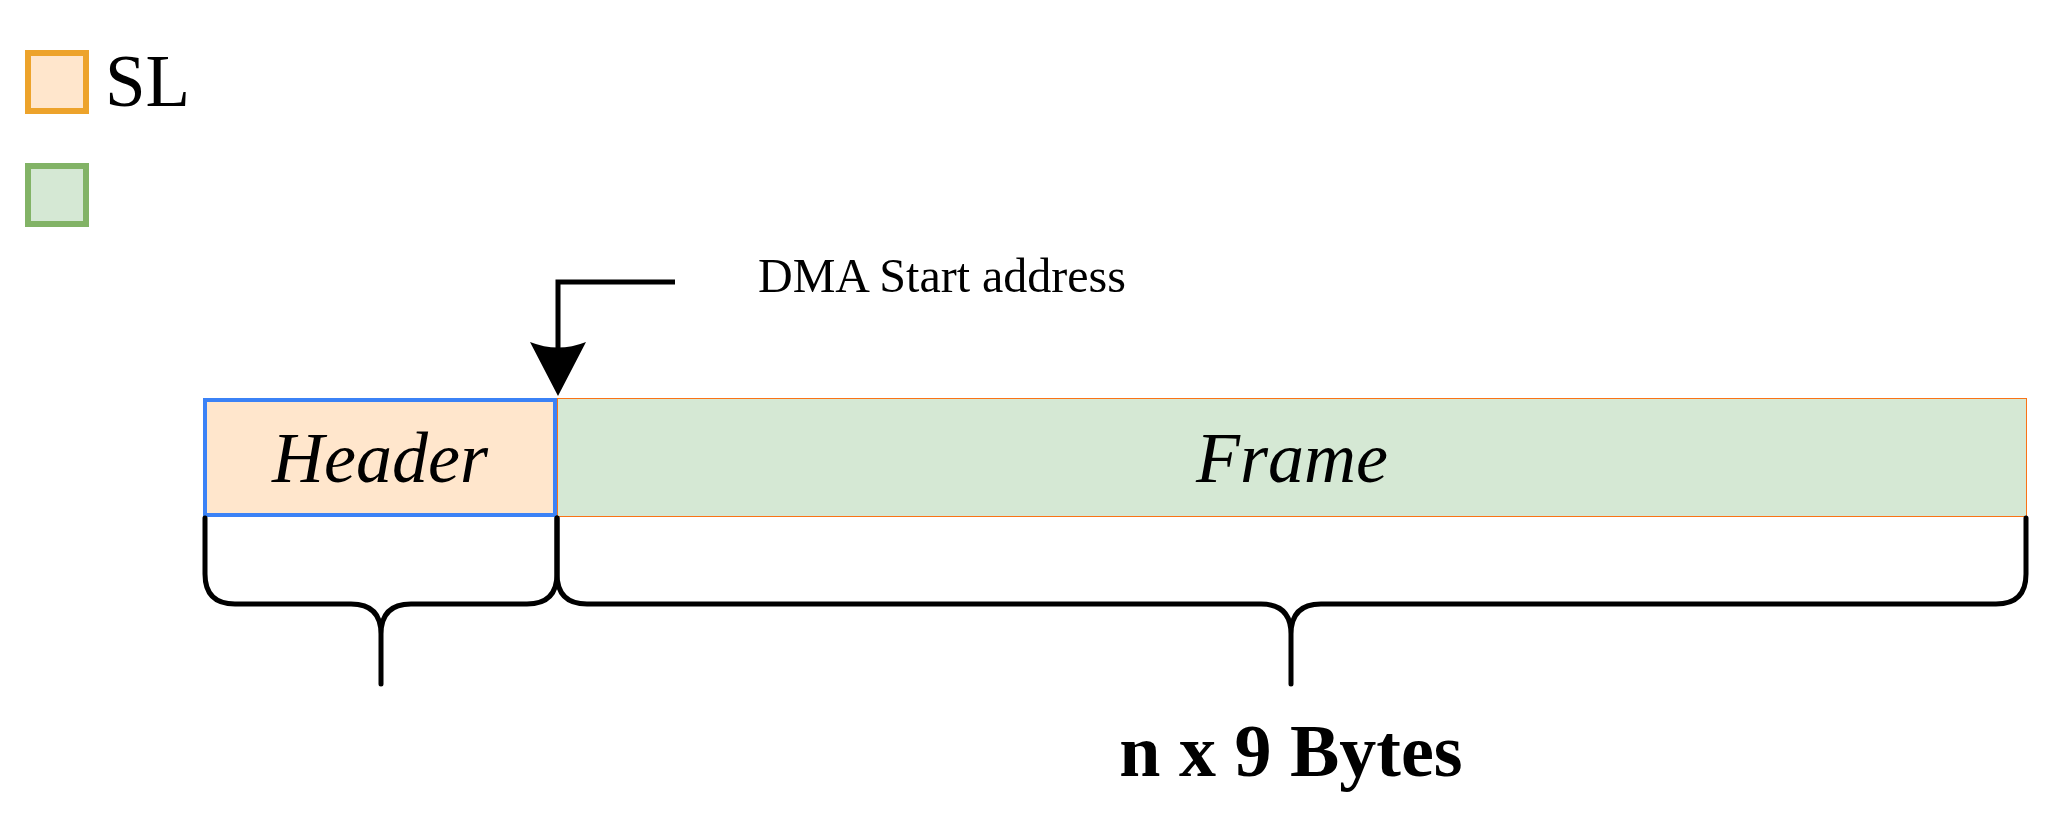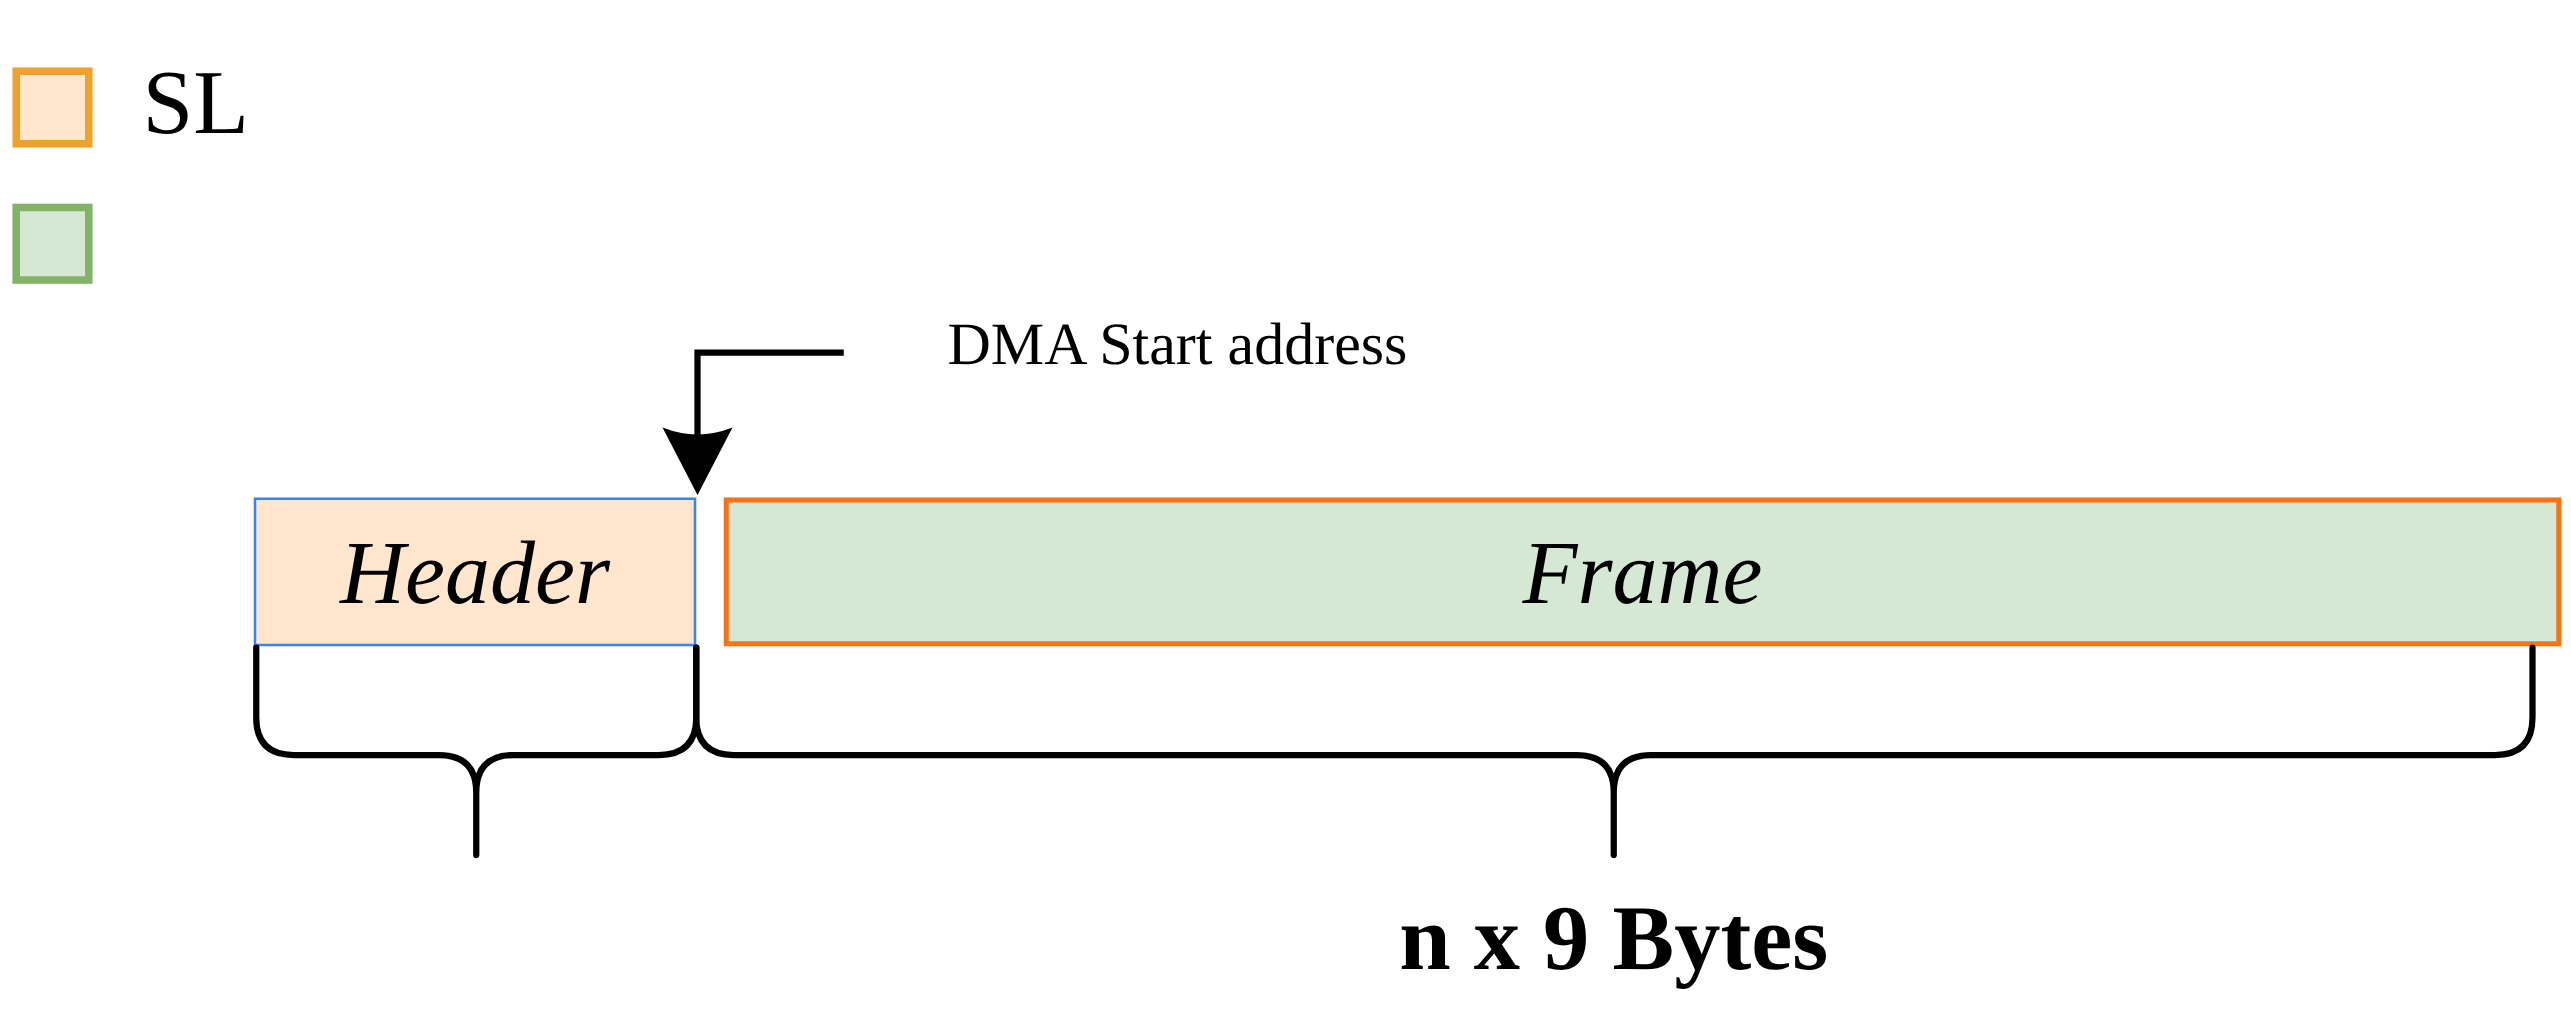--- a/index.html
+++ b/index.html
@@ -9,24 +9,24 @@
     height: 825px;
     background: #ffffff;
     font-family: "Liberation Serif", "DejaVu Serif", serif;
     color: #000000;
     overflow: hidden;
   }
 
   
   .legend-row {
     position: absolute;
-    left: 10px;
+    left: 25px;
     display: flex;
-    align-items: flex-end;
-    gap: 40px;
+    align-items: center;
+    gap: 16px;
   }
   .legend-row.sl  { top: 45px; }
   .legend-row.dma { top: 163px; }
   .swatch {
     width: 64px; height: 64px;
     box-sizing: border-box;
     border: 6px solid;
     flex: 0 0 auto;
   }
   .swatch.sl  { background: #FFE6CC; border-color: #EDA32B; }
@@ -56,26 +56,26 @@
     display: flex;
     align-items: center;
     justify-content: center;
     font-style: italic;
     font-size: 72px;
     line-height: 1;
   }
   .seg.header {
     left: 203px; width: 354px;
     background: #FFE6CC;
-    border: 2px solid #3b82f6;
+    border: 4px solid #3b82f6;
   }
   .seg.frame {
-    left: 579px; width: 1470px;
+    left: 557px; width: 1470px;
     background: #D5E8D4;
-    border: 4px solid #f97316;
+    border: 1px solid #f97316;
   }
 
   
   .size-label {
     position: absolute;
     top: 714px;
     transform: translateX(-50%);
     font-weight: bold;
     font-size: 74px;
     line-height: 1;

